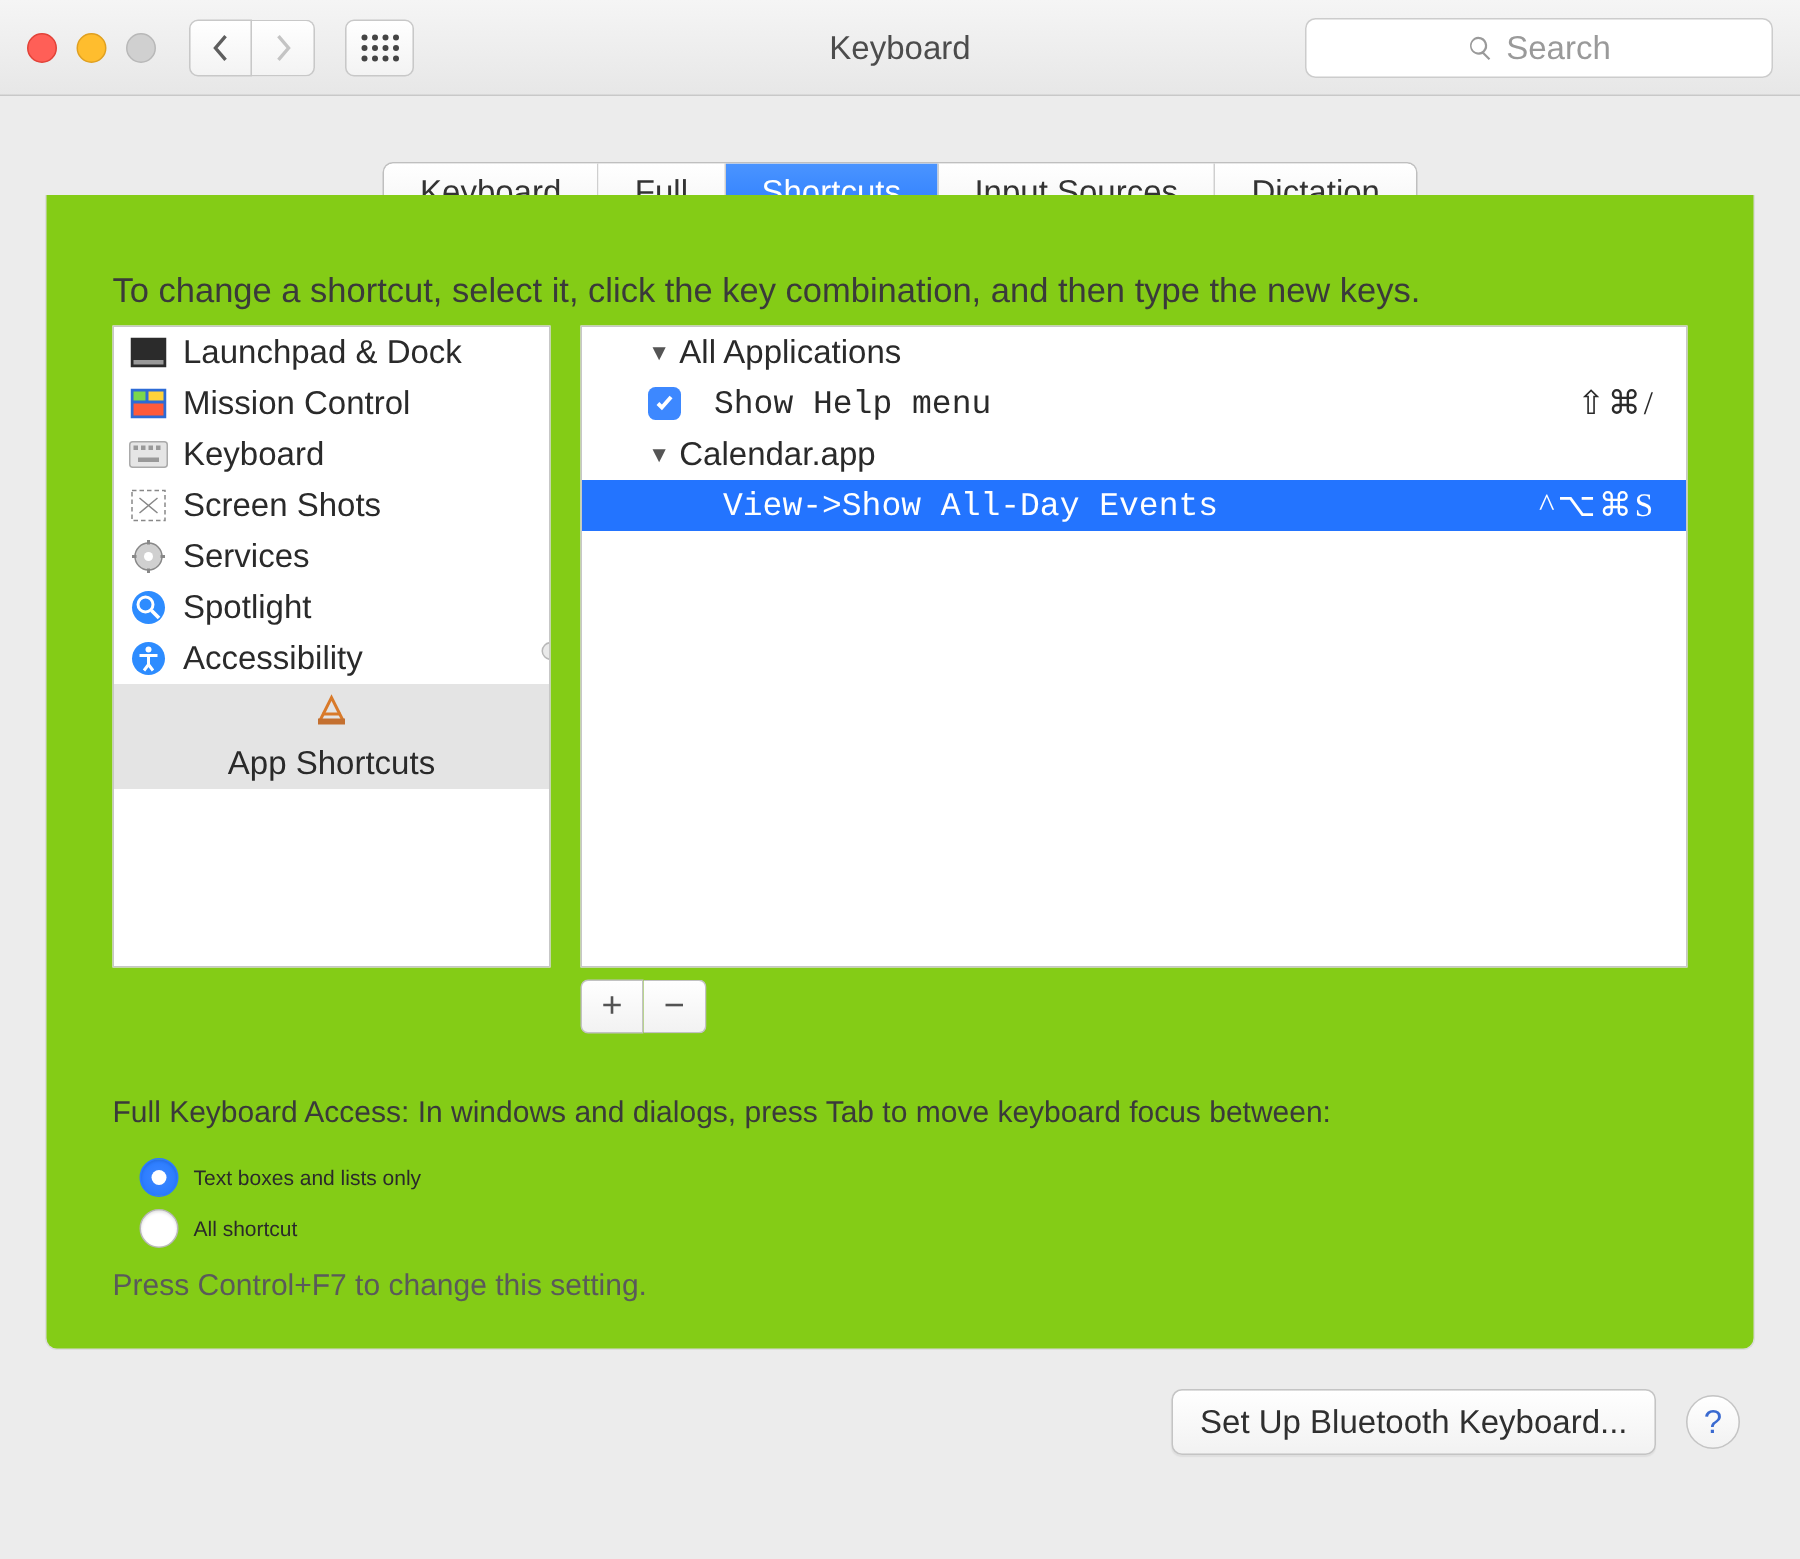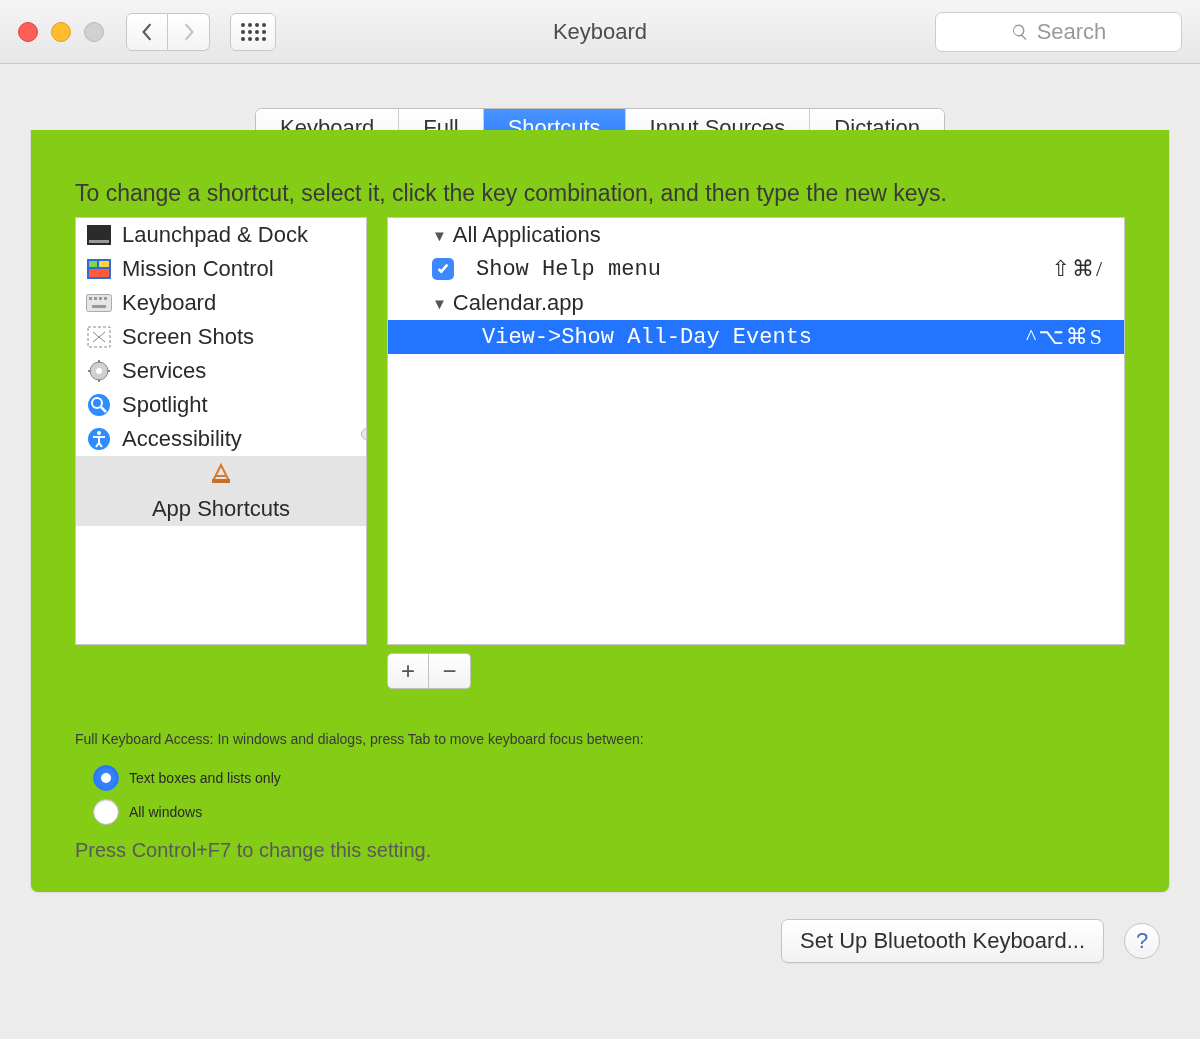--- a/index.html
+++ b/index.html
@@ -48,21 +48,21 @@
   display: grid; grid-template-columns: repeat(4, 4px);
   grid-auto-rows: 4px; gap: 3px;
 }
 .dots-grid span { background:#444; border-radius:50%; }
 .title-text {
   position: absolute; left: 0; right: 0; text-align: center;
   font-size: 22px; color: #4c4c4c; pointer-events: none;
 }
 .search-field {
   margin-left: auto;
-  width: 247px; height: 40px;
+  width: 312px; height: 40px;
   background: #ffffff;
   border: 1px solid #cccccc;
   border-radius: 7px;
   display: flex; align-items: center; justify-content: center;
   gap: 8px;
   color: #9a9a9a;
 }
 .search-field svg { width: 18px; height: 18px; fill:#9a9a9a; }
 .search-placeholder { font-size: 22px; }
 
@@ -152,21 +152,21 @@
 .sq-btn {
   width: 42px; height: 36px;
   background: linear-gradient(to bottom,#ffffff,#f2f2f2);
   border: 1px solid #c2c2c2;
   display:flex; align-items:center; justify-content:center;
   font-size: 24px; color:#535353;
 }
 .sq-btn:first-child { border-radius: 5px 0 0 5px; }
 .sq-btn:last-child { border-radius: 0 5px 5px 0; border-left:none; }
 
-.fka-text { margin-top: 42px; font-size: 14px; color:#3a3a3a; }
+.fka-text { margin-top: 42px; font-size: 20px; color:#3a3a3a; }
 .radio-group { margin-top: 14px; margin-left: 18px; }
 .radio-row { display:flex; align-items:center; gap:10px; padding: 4px 0; font-size:14px; }
 .radio-outer {
   width: 26px; height: 26px; border-radius: 50%;
   border: 1px solid #b8b8b8; background:#fff;
   display:flex; align-items:center; justify-content:center;
   box-shadow: inset 0 1px 2px rgba(0,0,0,0.12);
 }
 .radio-outer.checked { background: radial-gradient(circle,#3d88ff 0%, #2b7cff 70%); border-color:#2b7cff; }
 .radio-inner { width: 10px; height:10px; border-radius:50%; background:#fff; }
@@ -380,21 +380,21 @@
   <div class="fka-text">Full Keyboard Access: In windows and dialogs, press Tab to move keyboard focus between:</div>
   <div class="radio-group">
     <div class="radio-row">
       <span class="radio-outer checked">
           <span class="radio-inner"></span>
         </span>
       <span>Text boxes and lists only</span>
     </div>
     <div class="radio-row">
       <span class="radio-outer"></span>
-      <span>All windows</span>
+      <span>All shortcut</span>
     </div>
   </div>
   <div class="hint">Press Control+F7 to change this setting.</div>
 </div>
 
 <div class="footer-row">
   <div class="bt-button">Set Up Bluetooth Keyboard...</div>
   <div class="help-btn">?</div>
 </div>
 

